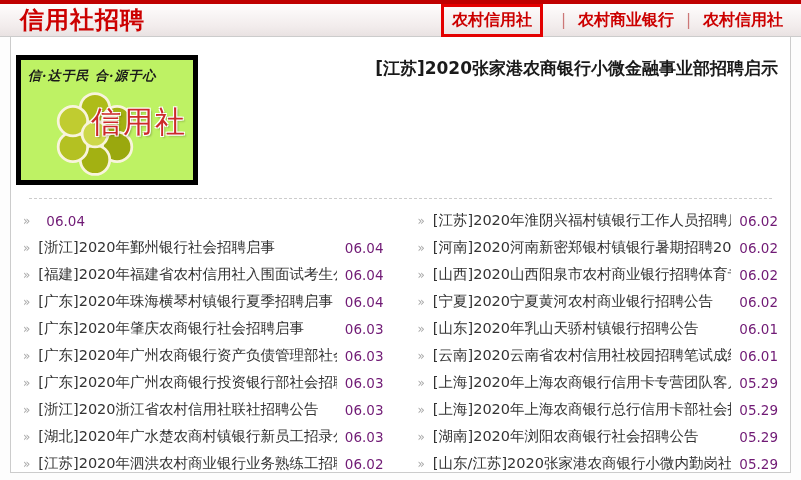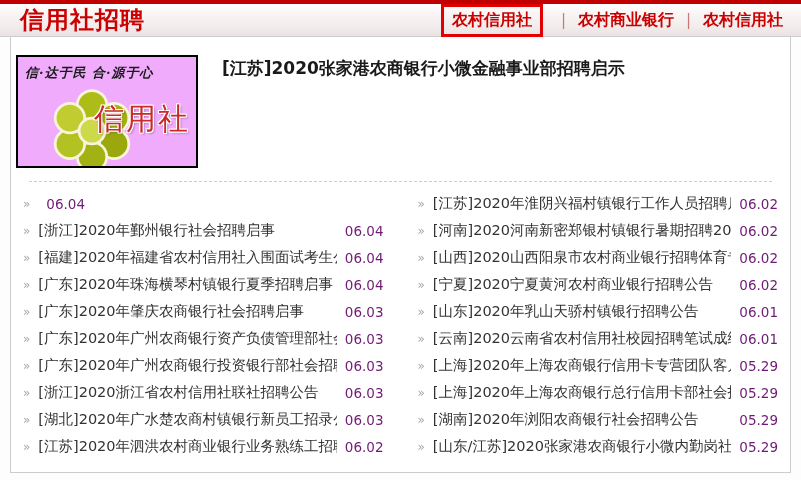--- a/index.html
+++ b/index.html
@@ -33,37 +33,37 @@
 
   
   .content {
     margin: 0 10px; width: 781px; height: 436px; background: #ffffff;
     border: 1px solid #cccccc; border-top: none;
   }
 
   
   .featured { display: flex; padding: 18px 8px 0 5px; }
   .thumb {
-    position: relative; width: 182px; height: 113px; flex: 0 0 182px;
-    background: #f0abfc; border: 2px solid #000000; overflow: hidden; cursor: pointer;
+    position: relative; width: 182px; height: 130px; flex: 0 0 182px;
+    background: #bef264; border: 5px solid #000000; overflow: hidden; cursor: pointer;
   }
   .thumb-slogan {
     position: absolute; top: 7px; left: 7px; right: 3px;
     font-family: "DejaVu Serif", "Liberation Serif", serif;
     font-style: italic; font-weight: bold; font-size: 13px; color: #1a1a1a;
     white-space: nowrap; letter-spacing: 1px;
   }
   .thumb-flower { position: absolute; left: 28px; top: 28px; width: 92px; height: 92px; }
   .thumb-label {
     position: absolute; right: 6px; top: 42px;
     font-size: 30px; font-weight: normal; color: #cc2a2a; letter-spacing: 2px;
     text-shadow: -1px -1px 0 #fff, 1px -1px 0 #fff, -1px 1px 0 #fff, 1px 1px 0 #fff,
                  2px 2px 2px rgba(0,0,0,.25);
   }
-  .featured-text { flex: 1; padding-left: 14px; padding-right: 4px; min-width: 0; }
+  .featured-text { flex: 1; padding-left: 14px; padding-right: 4px; min-width: 0; text-align: right; }
   .featured-title {
     font-size: 17px; font-weight: bold; color: #1a1a1a;
     padding: 2px 0 8px 10px; cursor: pointer;
   }
   .featured-excerpt { font-size: 13.5px; color: #9a9a9a; line-height: 26px; }
 
   
   .divider { border: none; border-top: 1px dashed #cccccc; margin: 13px 18px 0 18px; }
 
   

